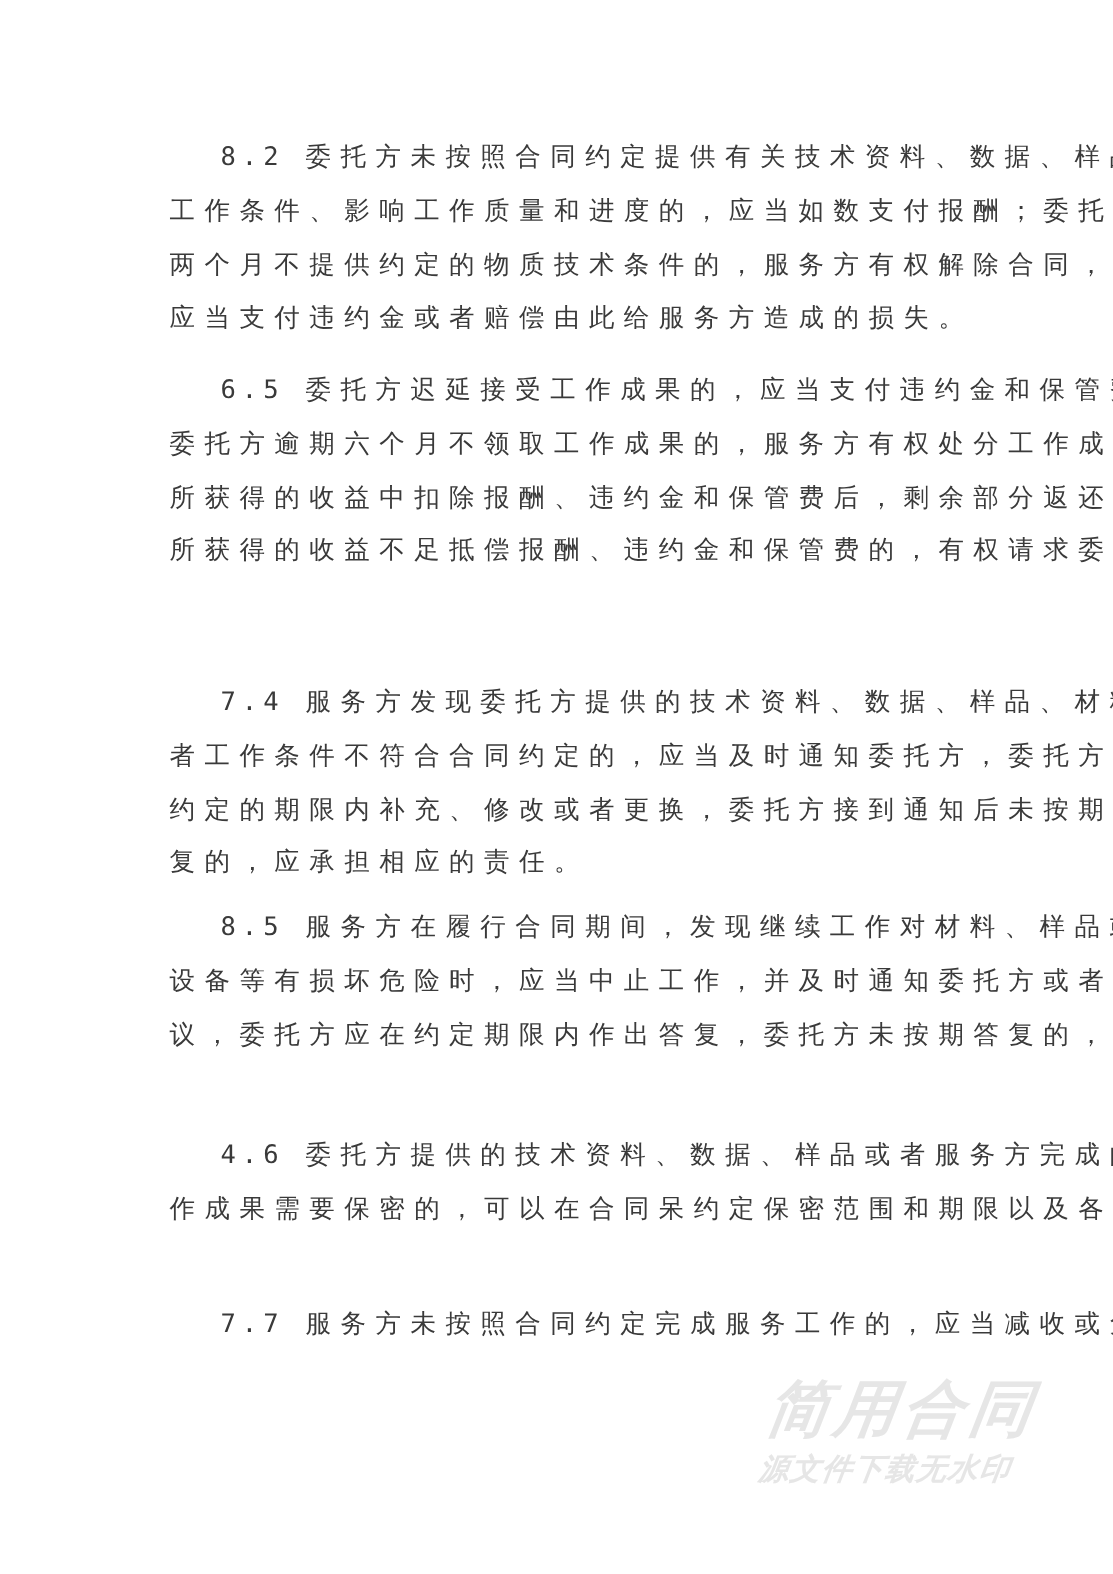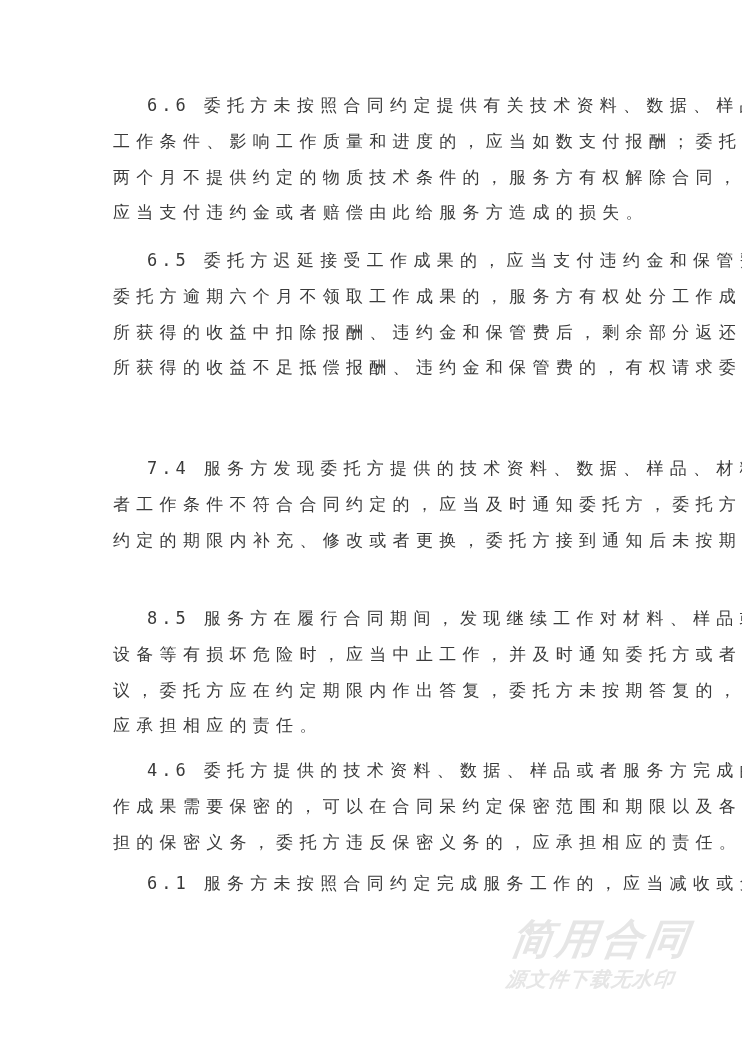--- a/index.html
+++ b/index.html
@@ -69,54 +69,53 @@
       letter-spacing: 1px;
       white-space: nowrap;
     }
   </style>
 </head>
 <body>
 
 <div class="page">
 
   <p class="clause" style="top:88px; text-indent:0;">
-    <span class="line first"><span class="num">6.6</span><span>委托方未按照合同约定提供有关技术资料、数据、样品和</span></span>
+    <span class="line first"><span class="num">8.2</span><span>委托方未按照合同约定提供有关技术资料、数据、样品和</span></span>
     <span class="line">工作条件、影响工作质量和进度的，应当如数支付报酬；委托方逾期</span>
     <span class="line">两个月不提供约定的物质技术条件的，服务方有权解除合同，委托方</span>
     <span class="line">应当支付违约金或者赔偿由此给服务方造成的损失。</span>
   </p>
 
   <p class="clause" style="top:243px; text-indent:0;">
     <span class="line first"><span class="num">6.5</span><span>委托方迟延接受工作成果的，应当支付违约金和保管费；</span></span>
     <span class="line">委托方逾期六个月不领取工作成果的，服务方有权处分工作成果，从</span>
     <span class="line">所获得的收益中扣除报酬、违约金和保管费后，剩余部分返还委托方，</span>
     <span class="line">所获得的收益不足抵偿报酬、违约金和保管费的，有权请求委托方补</span>
   </p>
 
   <p class="clause" style="top:451px; text-indent:0;">
     <span class="line first"><span class="num">7.4</span><span>服务方发现委托方提供的技术资料、数据、样品、材料或</span></span>
     <span class="line">者工作条件不符合合同约定的，应当及时通知委托方，委托方应当在</span>
     <span class="line">约定的期限内补充、修改或者更换，委托方接到通知后未按期作出答</span>
+    <span class="line">复的，应承担相应的责任。</span>
   </p>
 
   <p class="clause" style="top:601px; text-indent:0;">
     <span class="line first"><span class="num">8.5</span><span>服务方在履行合同期间，发现继续工作对材料、样品或者</span></span>
     <span class="line">设备等有损坏危险时，应当中止工作，并及时通知委托方或者提出建</span>
     <span class="line">议，委托方应在约定期限内作出答复，委托方未按期答复的，委托方</span>
-    <span class="line">应承担相应的责任。</span>
   </p>
 
   <p class="clause" style="top:753px; text-indent:0;">
     <span class="line first"><span class="num">4.6</span><span>委托方提供的技术资料、数据、样品或者服务方完成的工</span></span>
     <span class="line">作成果需要保密的，可以在合同呆约定保密范围和期限以及各方应承</span>
-    <span class="line">担的保密义务，委托方违反保密义务的，应承担相应的责任。</span>
   </p>
 
   <p class="clause" style="top:866px; text-indent:0;">
-    <span class="line first"><span class="num">6.1</span><span>服务方未按照合同约定完成服务工作的，应当减收或免收</span></span>
+    <span class="line first"><span class="num">7.7</span><span>服务方未按照合同约定完成服务工作的，应当减收或免收</span></span>
   </p>
 
   <div class="watermark">
     <span class="wm-title">简用合同</span>
     <span class="wm-sub">源文件下载无水印</span>
   </div>
 
 </div>
 
 </body></html>

